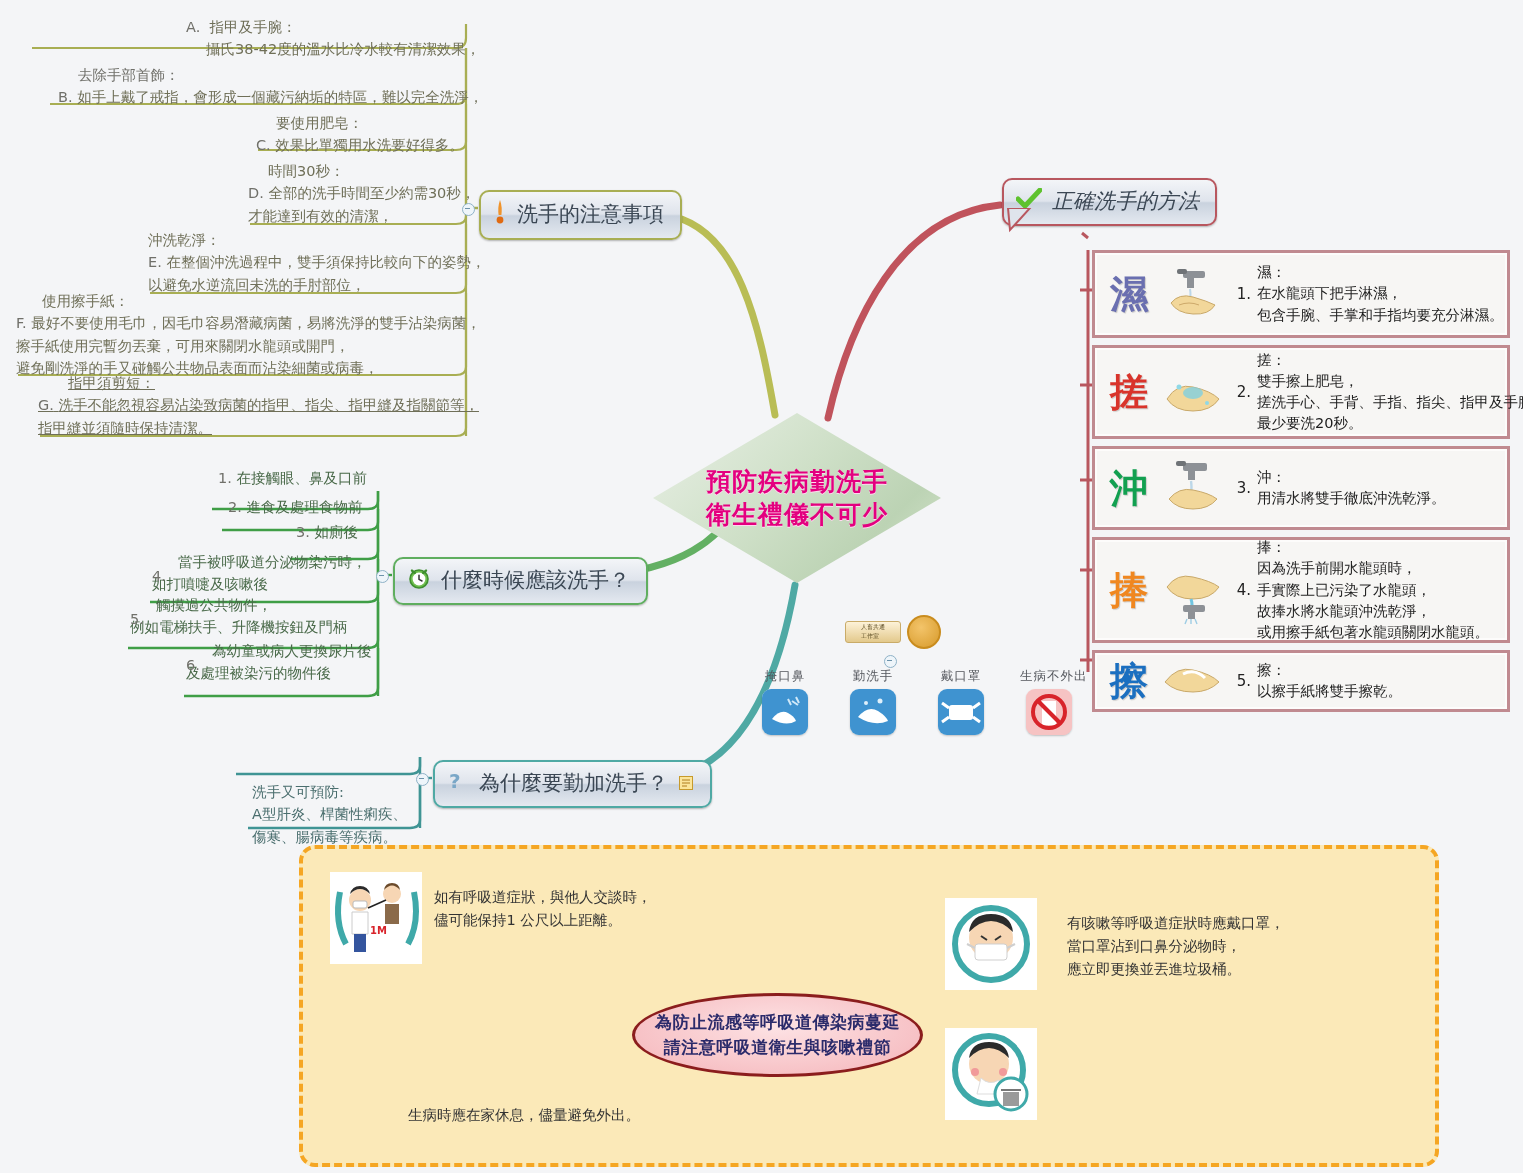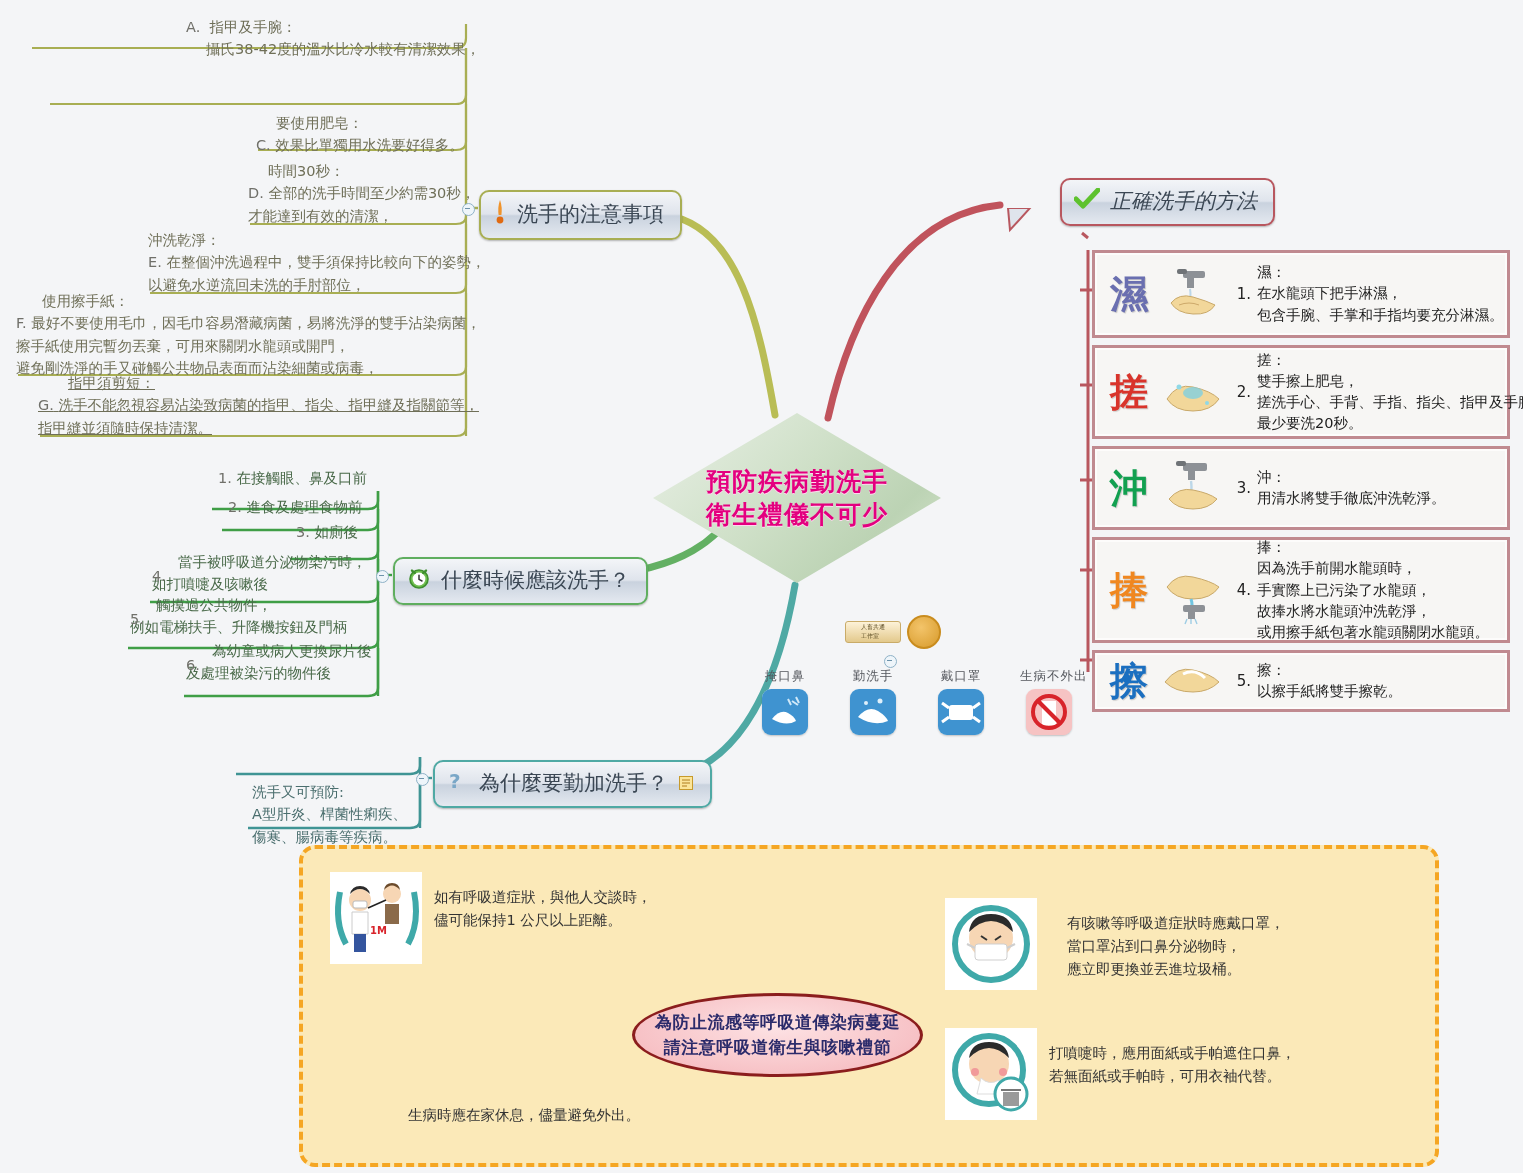--- a/index.html
+++ b/index.html
@@ -176,20 +176,22 @@
       <path d="M925,1012 L1040,1012 L1268,1012"></path>
       <path d="M925,1040 L1040,1110 L1268,1110"></path>
       <path d="M404,1130 L940,1130"></path>
       <path d="M940,1130 L1005,1075"></path>
     </g>
   </svg>
 
   <div class="leaf olive" style="left:186px;top:16px;text-align:left;"><span class="idx">A.</span>  <span>指甲及手腕：</span>
 <span style="margin-left:20px">攝氏38-42度的溫水比冷水較有清潔效果，</span></div>
 
+  <div class="leaf olive" style="left:58px;top:64px;"><span style="margin-left:20px" class="idx">去除手部首飾：</span>
+<span class="idx">B.</span> <span>如手上戴了戒指，會形成一個藏污納垢的特區，難以完全洗淨，</span></div>
 
   <div class="leaf olive" style="left:256px;top:112px;"><span style="margin-left:20px">要使用肥皂：</span>
 <span class="idx">C.</span> <span>效果比單獨用水洗要好得多。</span></div>
 
   <div class="leaf olive" style="left:248px;top:160px;"><span style="margin-left:20px">時間30秒：</span>
 <span class="idx">D.</span> <span>全部的洗手時間至少約需30秒，
 才能達到有效的清潔，</span></div>
 
   <div class="leaf olive" style="left:148px;top:229px;"><span style="">沖洗乾淨：</span>
 <span class="idx">E.</span> <span>在整個沖洗過程中，雙手須保持比較向下的姿勢，
@@ -259,21 +261,21 @@
   <div class="handle" style="left:416px;top:773px;"></div>
 
   <div id="diamond">
     <div class="shape"></div>
     <div class="txt">
       <div>預防疾病勤洗手</div>
       <div>衛生禮儀不可少</div>
     </div>
   </div>
 
-  <div class="topic red" style="left:1060px;top:178px;">
+  <div class="topic red" style="left:1002px;top:178px;">
     <span class="ticon">
       <svg width="26" height="22" viewBox="0 0 26 22">
           <path d="M2 11 L9 18 L24 2" stroke="#5ec22e" stroke-width="5" fill="none" stroke-linecap="round" stroke-linejoin="round"></path>
         </svg>
     </span>
     <span style="font-style:italic">正確洗手的方法</span>
   </div>
   <svg class="abs" style="left:1000px;top:208px;width:40px;height:26px;">
     <path d="M8,0 L30,0 L10,22 Z" fill="#dfe4ec" stroke="#b8575f" stroke-width="2"></path>
   </svg>
@@ -460,22 +462,20 @@
           <circle cx="44" cy="36" r="20" fill="#f7d6b4"></circle>
           <path d="M24 30 q20 -20 40 0 q-2 -16 -20 -16 q-18 0 -20 16z" fill="#2b2b2b"></path>
           <circle cx="30" cy="44" r="4" fill="#f19a9a"></circle>
           <circle cx="58" cy="44" r="4" fill="#f19a9a"></circle>
           <path d="M36 50 q8 8 18 2 l4 14 h-26z" fill="#fff" stroke="#ddd"></path>
           <circle cx="66" cy="66" r="16" fill="#fff" stroke="#3fa9a9" stroke-width="3"></circle>
           <rect x="58" y="64" width="16" height="14" fill="#9a9a9a"></rect>
           <path d="M56 62 h20" stroke="#777" stroke-width="2"></path>
         </svg>
     </div>
-    <div class="btxt">打噴嚏時，應用面紙或手帕遮住口鼻，
-若無面紙或手帕時，可用衣袖代替。</div>
   </div>
 
   <div class="bcenter">
     <div>為防止流感等呼吸道傳染病蔓延</div>
     <div>請注意呼吸道衛生與咳嗽禮節</div>
   </div>
 
   <div class="bottomcap" style="left:408px;top:1106px;">生病時應在家休息，儘量避免外出。</div>
 
 </div>

